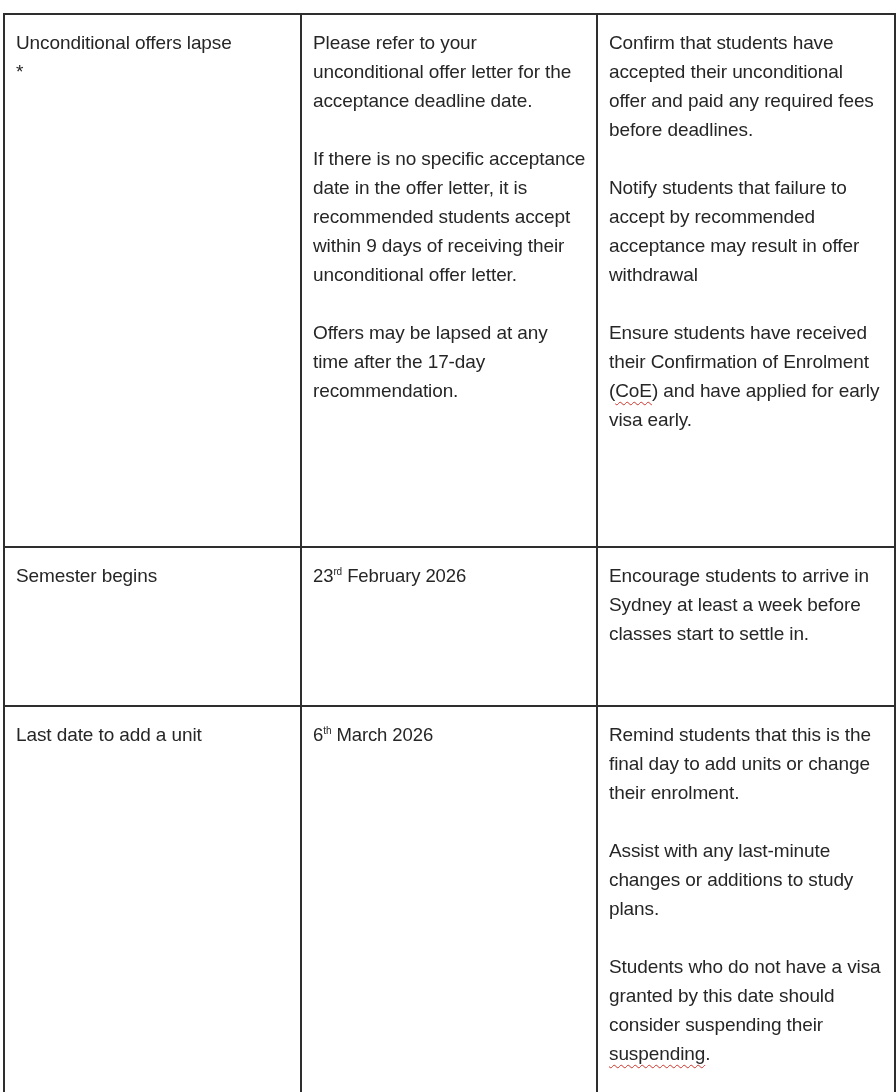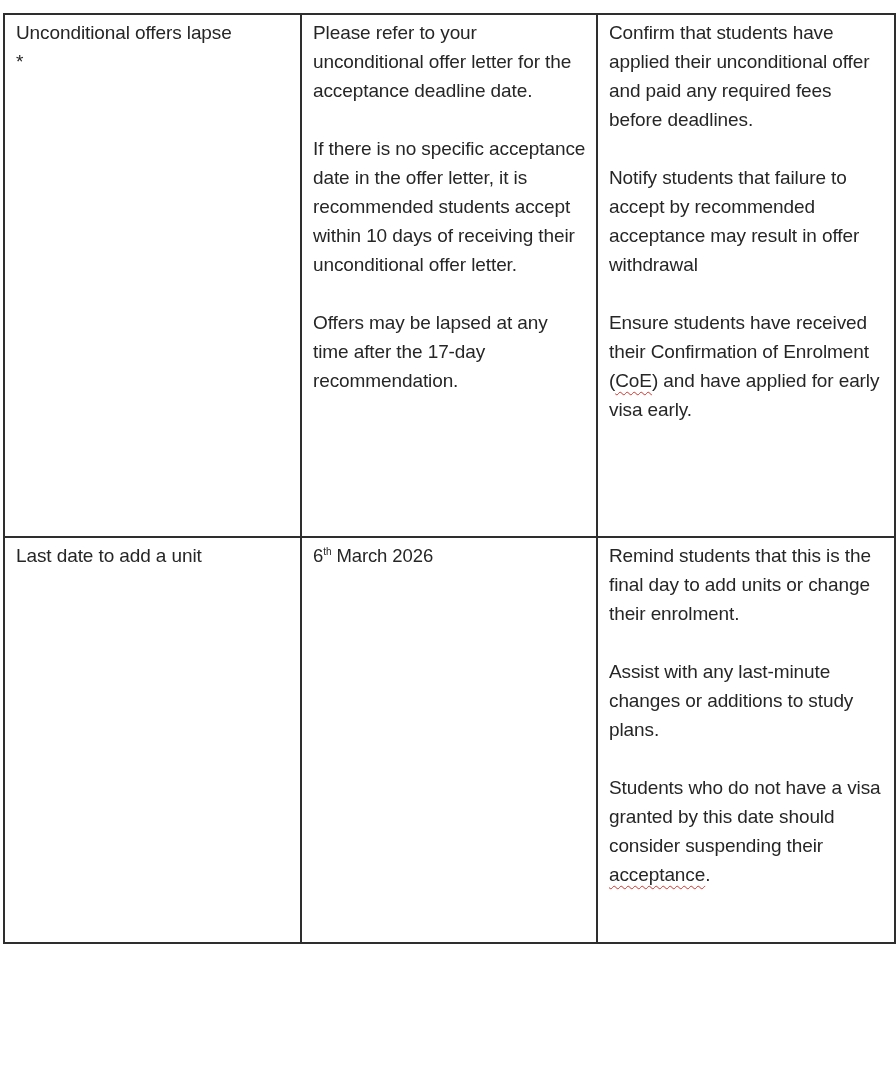--- a/index.html
+++ b/index.html
@@ -19,21 +19,21 @@
       position: absolute;
       left: 3px;
       top: 13px;
       width: 891px;
       border-collapse: collapse;
       table-layout: fixed;
     }
     .doc-table td {
       border: 2px solid #2e2e2e;
       vertical-align: top;
-      padding: 3px 10px 0 11px;
+      padding: 13px 10px 0 11px;
       font-size: 19px;
       line-height: 29px;
       letter-spacing: -0.1px;
     }
     .col1 { width: 297px; }
     .col2 { width: 296px; }
     .col3 { width: 298px; }
     .row1 td { height: 518px; }
     .row2 td { height: 144px; }
     .row3 td { height: 401px; }
@@ -68,38 +68,49 @@
   </colgroup>
   <tbody>
 
     <tr class="row1">
       <td>
         <span>Unconditional offers lapse</span>
         <span class="asterisk">*</span>
       </td>
       <td>
         <p class="para">Please refer to your unconditional offer letter for the acceptance deadline date.</p>
-        <p class="para">If there is no specific acceptance date in the offer letter, it is recommended students accept within 10 days of receiving their unconditional offer letter.</p>
+        <p class="para">If there is no specific acceptance date in the offer letter, it is recommended students accept within 9 days of receiving their unconditional offer letter.</p>
         <p class="para">Offers may be lapsed at any time after the 17-day recommendation.</p>
       </td>
       <td>
-        <p class="para">Confirm that students have applied their unconditional offer and paid any required fees before deadlines.</p>
+        <p class="para">Confirm that students have accepted their unconditional offer and paid any required fees before deadlines.</p>
         <p class="para">Notify students that failure to accept by recommended acceptance may result in offer withdrawal</p>
         <p class="para"><span>Ensure students have received their Confirmation of Enrolment (</span><span class="spell" style="text-decoration-color: rgb(208, 52, 44); margin-top: 16px;">CoE</span><span>) and have applied for early visa early.</span></p>
       </td>
     </tr>
 
+    <tr class="row2">
+      <td>
+        <span>Semester begins</span>
+      </td>
+      <td>
+        <p class="para date-text"><span>23</span><sup>rd</sup><span> February 2026</span></p>
+      </td>
+      <td>
+        <p class="para">Encourage students to arrive in Sydney at least a week before classes start to settle in.</p>
+      </td>
+    </tr>
 
     <tr class="row3">
       <td>
         <span>Last date to add a unit</span>
       </td>
       <td>
         <p class="para date-text"><span>6</span><sup>th</sup><span> March 2026</span></p>
       </td>
       <td>
         <p class="para">Remind students that this is the final day to add units or change their enrolment.</p>
         <p class="para">Assist with any last-minute changes or additions to study plans.</p>
-        <p class="para"><span>Students who do not have a visa granted by this date should consider suspending their </span><span class="spell" style="text-decoration-color: rgb(208, 52, 44);">acceptance</span><span>.</span></p>
+        <p class="para"><span>Students who do not have a visa granted by this date should consider suspending their </span><span class="spell" style="text-decoration-color: rgb(208, 52, 44);">suspending</span><span>.</span></p>
       </td>
     </tr>
   </tbody>
 </table>
 
 </body></html>

